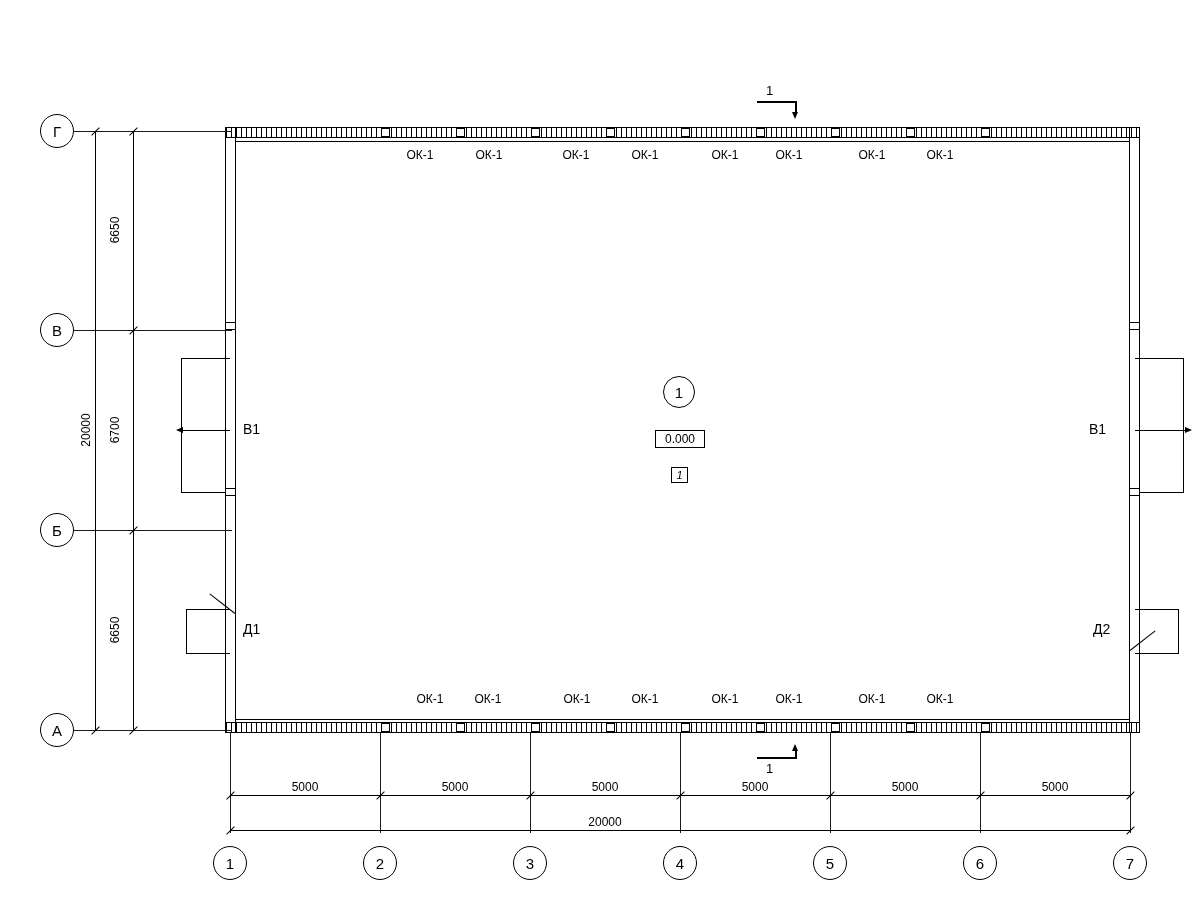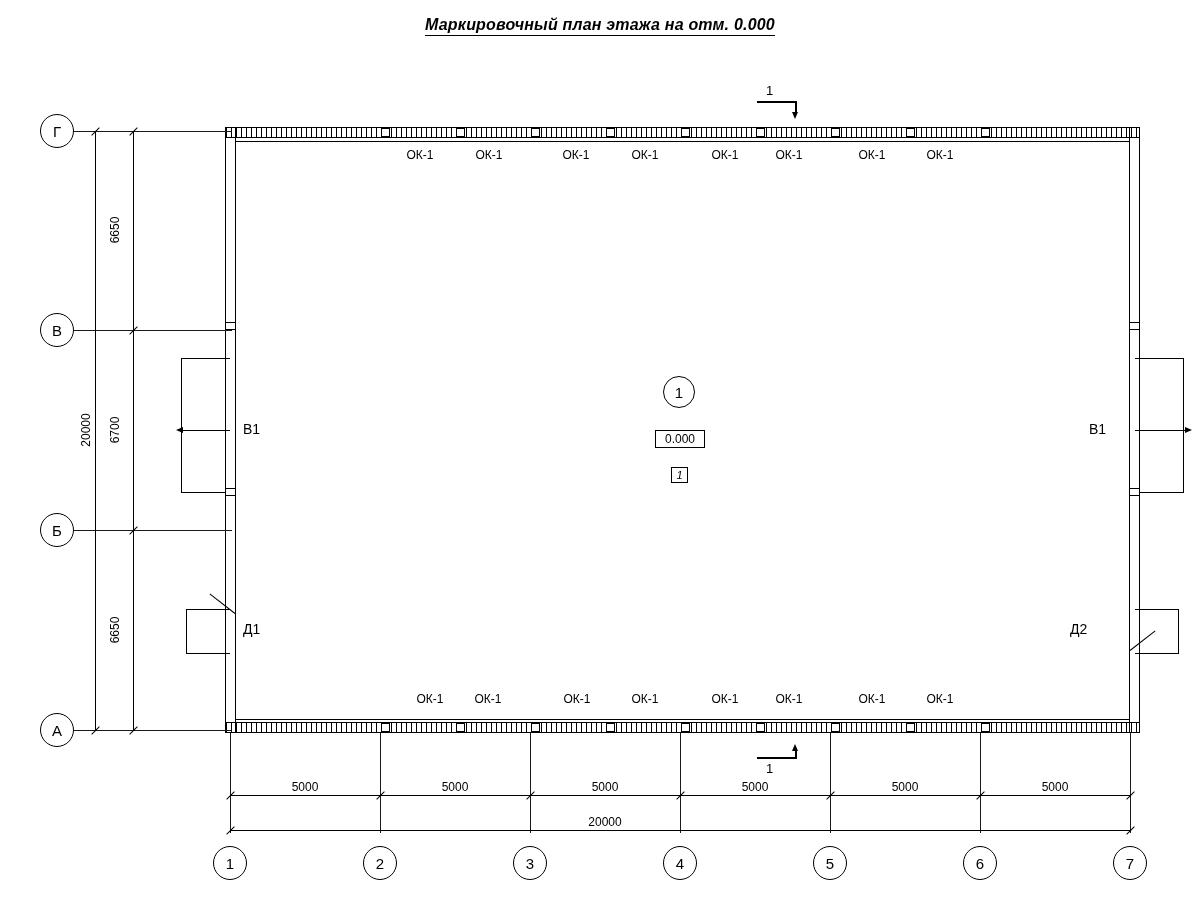--- a/index.html
+++ b/index.html
@@ -141,21 +141,20 @@
     position: absolute;
     font-size: 13px;
     line-height: 1;
   }
 </style>
 </head>
 <body>
 
 <div id="sheet">
 
-  <div class="title"><span>Маркировочный план этажа на отм. 0.000</span></div>
 
   <div class="wall" style="left:225px; top:127px; width:11px; height:606px;"></div>
   <div class="wall" style="left:1129px; top:127px; width:11px; height:606px;"></div>
   <div class="hatch-h" style="left:225px; top:127px; width:915px; height:11px;"></div>
   <div class="hatch-h" style="left:225px; top:722px; width:915px; height:11px;"></div>
 
   <div class="ln hl" style="left:236px; top:141px; width:893px;"></div>
   <div class="ln hl" style="left:236px; top:719px; width:893px;"></div>
 
   <div class="win" style="left:381px; top:128px; width:9px; height:9px;"></div>
@@ -217,21 +216,21 @@
   <div class="ln hl" style="left:186px; top:609px; width:44px;"></div>
   <div class="ln hl" style="left:186px; top:653px; width:44px;"></div>
   <div class="ln vl" style="left:186px; top:609px; height:45px;"></div>
   <div class="ln" style="left:203px; top:613px; width:32px; height:1px; transform:rotate(38deg); transform-origin: right center;"></div>
   <div class="lbl b" style="left:243px; top:622px;">Д1</div>
 
   <div class="ln hl" style="left:1135px; top:609px; width:44px;"></div>
   <div class="ln hl" style="left:1135px; top:653px; width:44px;"></div>
   <div class="ln vl" style="left:1178px; top:609px; height:45px;"></div>
   <div class="ln" style="left:1130px; top:650px; width:32px; height:1px; transform:rotate(-38deg); transform-origin: left center;"></div>
-  <div class="lbl b" style="left:1070px; top:622px;">Д2</div>
+  <div class="lbl b" style="left:1093px; top:622px;">Д2</div>
 
   <div class="circ" style="left:663px; top:376px; width:32px; height:32px;">
     <span>1</span>
   </div>
   <div class="elev-box" style="left:655px; top:430px; width:50px; height:18px; display:flex; align-items:center; justify-content:center;">
     <span>0.000</span>
   </div>
   <div class="sec-box" style="left:671px; top:467px; width:17px; height:16px; display:flex; align-items:center; justify-content:center;">
     <span>1</span>
   </div>

